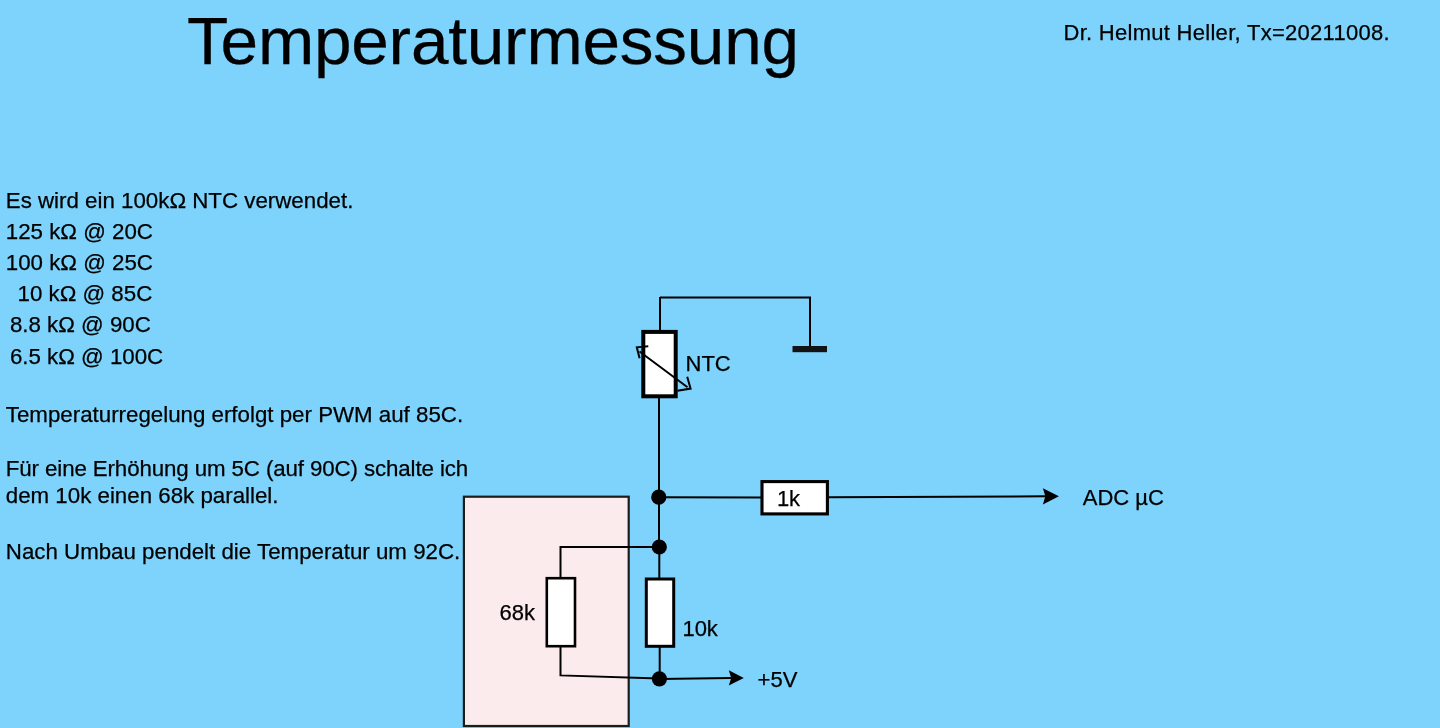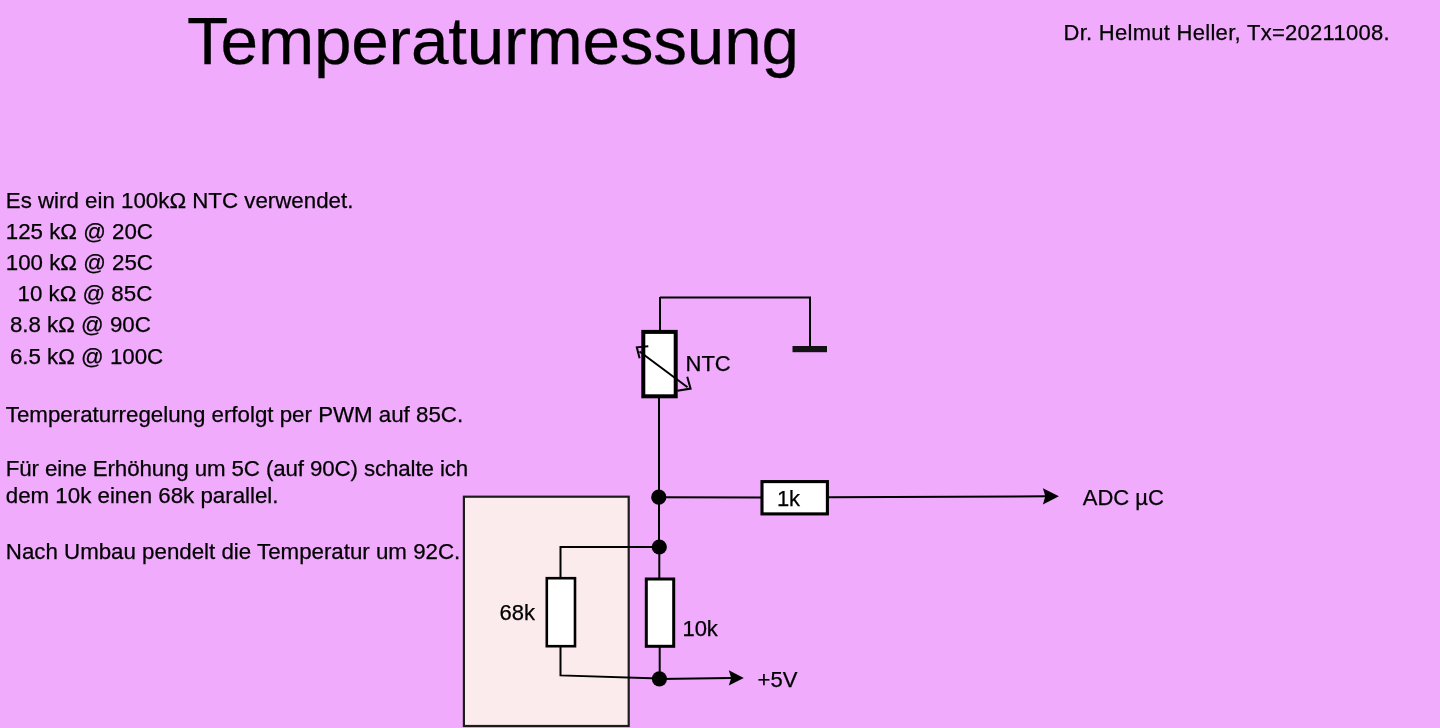--- a/index.html
+++ b/index.html
@@ -1,16 +1,16 @@
 <!DOCTYPE html>
 <html><head>
 <meta charset="utf-8">
 <style>
   html,body{margin:0;padding:0;background:#ffffff;}
-  #page{position:relative;width:1440px;height:728px;overflow:hidden;background:#f0abfc;}
+  #page{position:relative;width:1440px;height:728px;overflow:hidden;background:#7dd3fc;}
   svg{position:absolute;left:0;top:0;}
   text{font-family:"Liberation Sans",sans-serif;fill:#000000;stroke:#000000;stroke-width:0.25;}
 </style>
 </head>
 <body>
 <div id="page">
 <svg width="1440" height="728" viewBox="0 0 1440 728">
 
   <rect x="463.9" y="496.7" width="164.8" height="229.3" fill="#fcebec" stroke="#1c1c1c" stroke-width="2.2"></rect>
 

